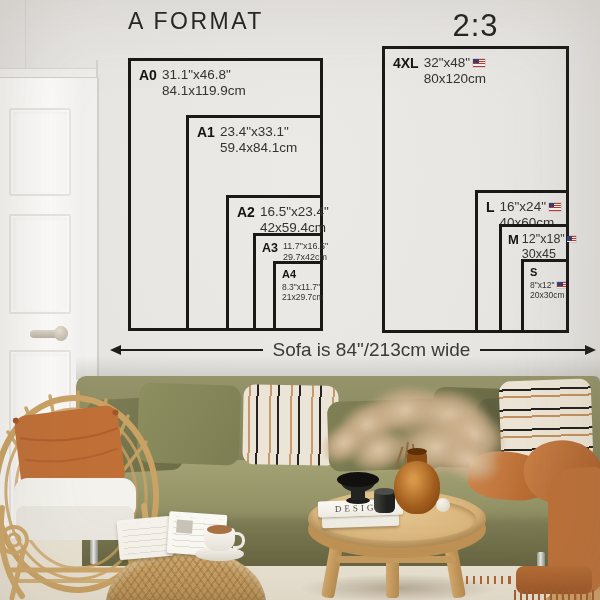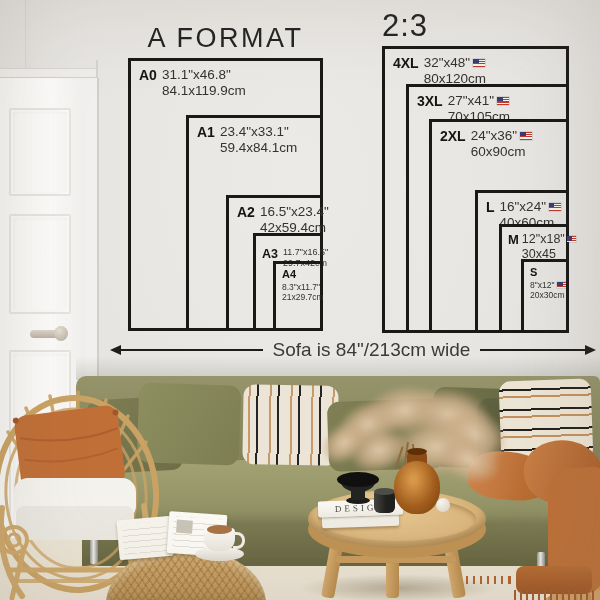--- a/index.html
+++ b/index.html
@@ -117,21 +117,21 @@
   .stem{width:2px;background:#8f6b3e}
 
   
   .chart{position:absolute}
   .szbox{position:absolute;right:0;bottom:0;border:3px solid #191918;box-sizing:border-box}
   .szlab{display:flex;gap:5px;padding:6px 3px 0 8px;color:#151514;line-height:1.18}
   .szlab b{font-size:14px}
   .dims{font-size:13.5px;color:#343330}
   .inrow{display:flex;align-items:center;gap:3px;white-space:nowrap}
   .cm{display:block;white-space:nowrap}
-  .sz-sm .szlab{padding:11px 2px 0 6px}
+  .sz-sm .szlab{padding:5px 2px 0 6px}
   .sz-sm b{font-size:12.5px}
   .sz-sm .dims{font-size:9px}
   .sz-m b{font-size:13px}
   .sz-m .dims{font-size:12.5px}
   .stacked{display:block;padding:4px 2px 0 6px}
   .stacked b{display:block;font-size:11px;margin-bottom:1px}
   .stacked .dims{font-size:8.5px}
   .ctitle{position:absolute;color:#232322;font-weight:500;letter-spacing:2.5px}
   .flag{display:inline-block;width:12px;height:8px;position:relative;flex:none;
         background:repeating-linear-gradient(180deg,#c0392b 0 1.1px,#f5f2ef 1.1px 2.2px);
@@ -277,21 +277,21 @@
   <div class="abs bowl-foot"></div>
   <div class="abs bowl-body"></div>
   <div class="abs bowl-top"></div>
   <div class="abs candle"></div>
   <div class="abs candle-top"></div>
   <div class="abs vase-neck"></div>
   <div class="abs vase-mouth"></div>
   <div class="abs vase"></div>
   <div class="abs ball"></div>
 
-  <div class="ctitle" style="left:128px;top:23px;width:195px;text-align:center;font-size:27px">A FORMAT</div>
+  <div class="ctitle" style="left:128px;top:8px;width:195px;text-align:left;font-size:23px">A FORMAT</div>
   <div class="chart" style="left:128px;top:58px;width:195px;height:273px">
     <div class="szbox" style="width:195px;height:273px">
       <div class="szlab">
           <b>A0</b>
         <span class="dims">
             <span class="inrow">
               <span>31.1"x46.8"</span>
             </span>
         <span class="cm">84.1x119.9cm</span>
           </span>
@@ -332,55 +332,31 @@
     </div>
     <div class="szbox" style="width:50px;height:70px">
       <div class="szlab stacked"><b>A4</b>
         <span class="dims"><span class="inrow">
               <span>8.3"x11.7"</span>
             </span>
         <span class="cm">21x29.7cm</span></span></div>
     </div>
   </div>
 
-  <div class="ctitle" style="left:382px;top:8px;width:187px;font-size:31px;letter-spacing:1px">2:3</div>
+  <div class="ctitle" style="left:382px;top:8px;width:187px;text-align:center;font-size:31px;letter-spacing:1px">2:3</div>
   <div class="chart" style="left:382px;top:46px;width:187px;height:287px">
     <div class="szbox" style="width:187px;height:287px">
       <div class="szlab">
           <b>4XL</b>
         <span class="dims">
             <span class="inrow">
               <span>32"x48"</span>
               <i class="flag"></i>
             </span>
         <span class="cm">80x120cm</span>
-          </span>
-        </div>
-    </div>
-    <div class="szbox" style="width:163px;height:249px">
-      <div class="szlab">
-          <b>3XL</b>
-        <span class="dims">
-            <span class="inrow">
-              <span>27"x41"</span>
-              <i class="flag"></i>
-            </span>
-        <span class="cm">70x105cm</span>
-          </span>
-        </div>
-    </div>
-    <div class="szbox" style="width:140px;height:214px">
-      <div class="szlab">
-          <b>2XL</b>
-        <span class="dims">
-            <span class="inrow">
-              <span>24"x36"</span>
-              <i class="flag"></i>
-            </span>
-        <span class="cm">60x90cm</span>
           </span>
         </div>
     </div>
     <div class="szbox" style="width:94px;height:143px">
       <div class="szlab">
           <b>L</b>
         <span class="dims">
             <span class="inrow">
               <span>16"x24"</span>
               <i class="flag"></i>

